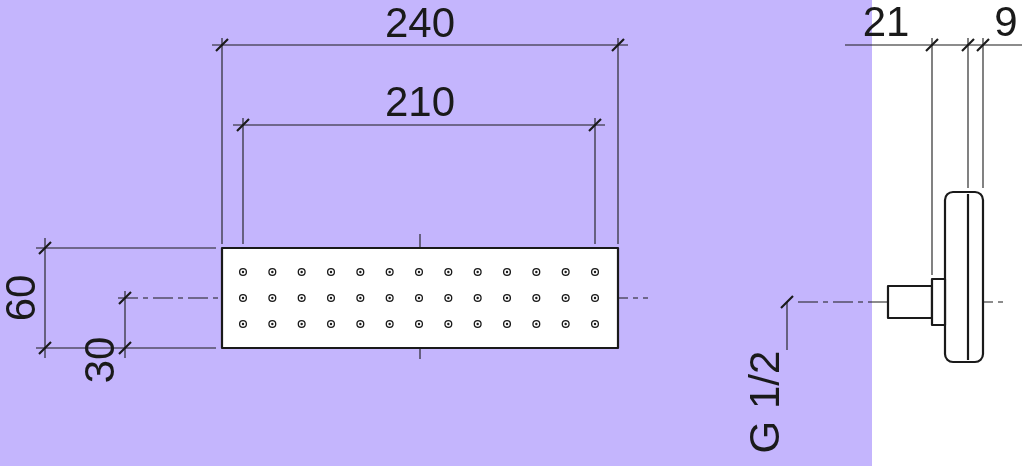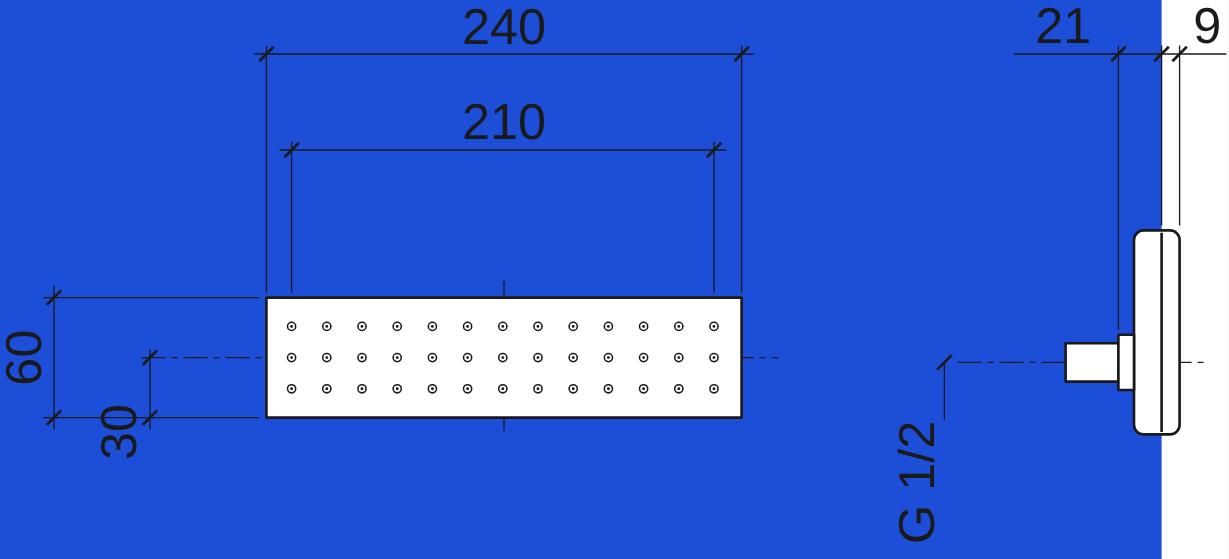--- a/index.html
+++ b/index.html
@@ -6,23 +6,23 @@
     margin: 0;
     padding: 0;
     background: #ffffff;
     width: 1024px;
     height: 466px;
     overflow: hidden;
     font-family: "Liberation Sans", sans-serif;
   }
   .drawing-stage {
     position: relative;
-    width: 968px;
+    width: 872px;
     height: 466px;
-    background: #1d4ed8;
+    background: #c4b5fd;
   }
   svg { display: block; }
 
   
   .obj {
     fill: #ffffff;
     stroke: #1a1a1a;
     stroke-width: 2.2;
     stroke-linejoin: round;
   }

